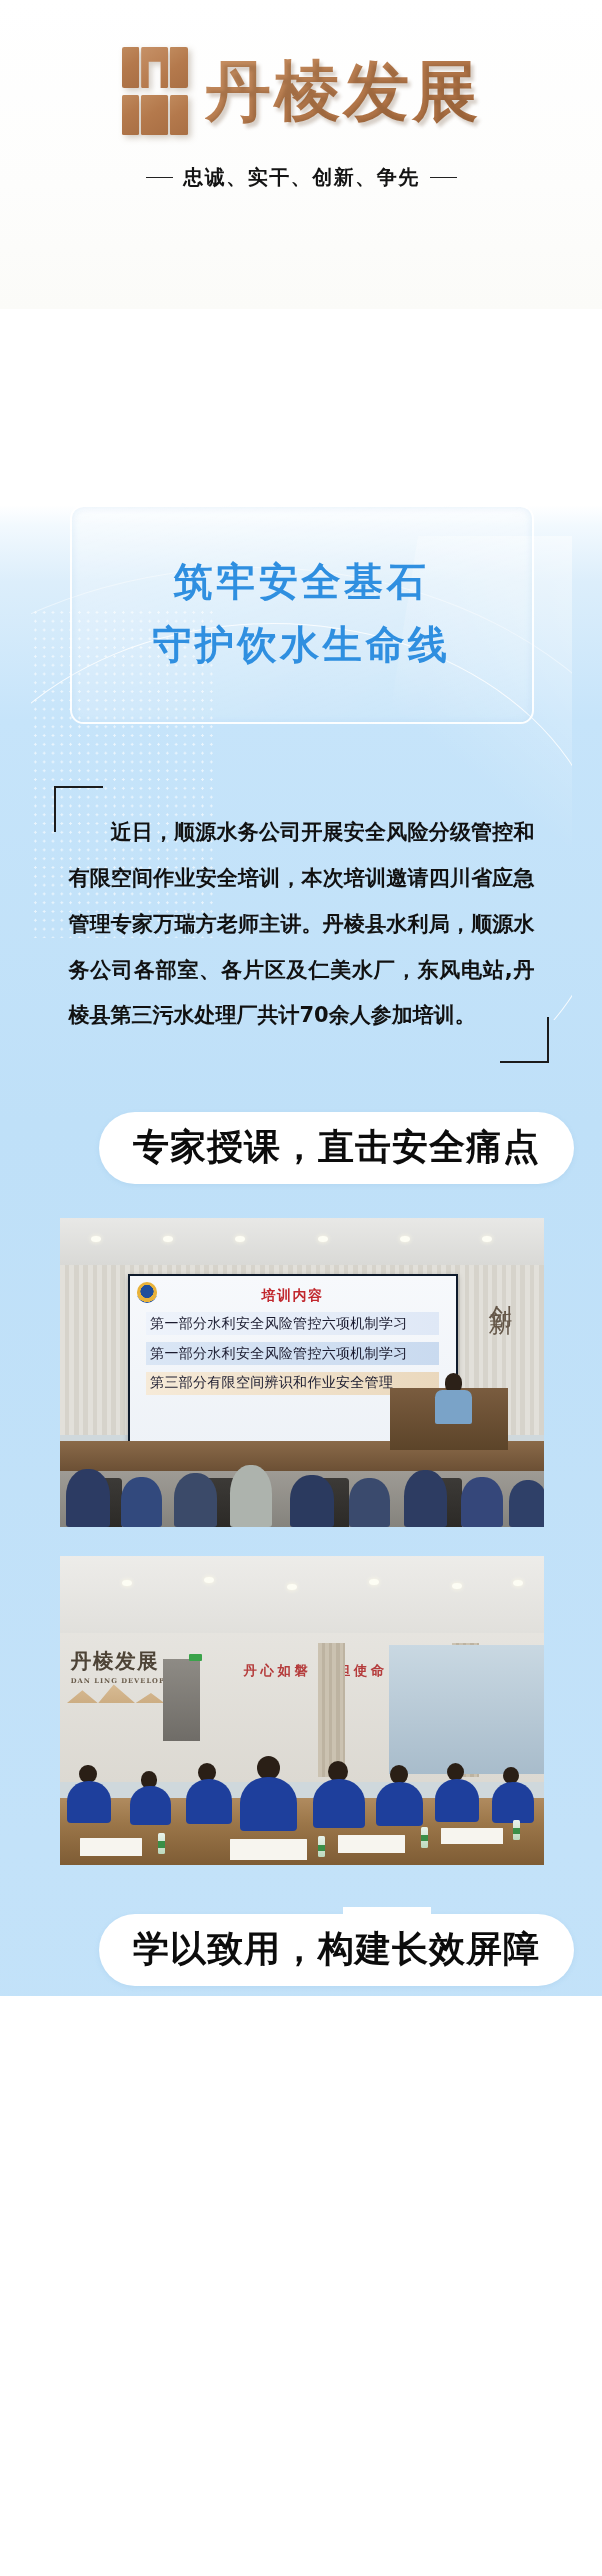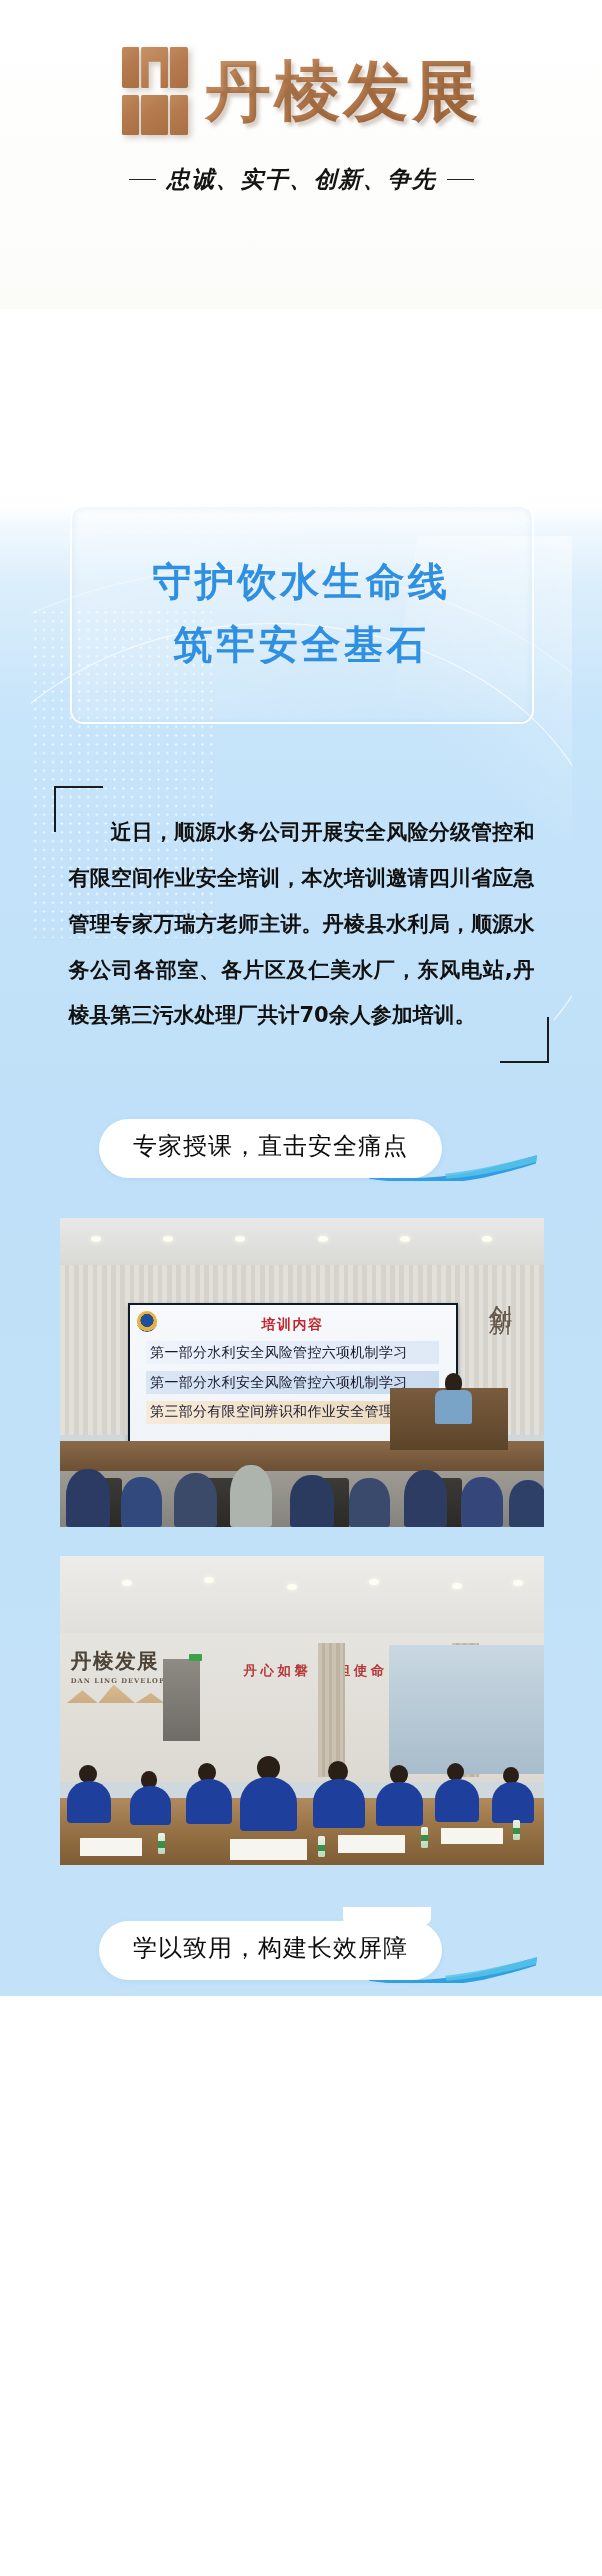--- a/index.html
+++ b/index.html
@@ -81,24 +81,23 @@
     color: #1d1d1d;
   }
   .brand-tagline .dash {
     display: inline-block;
     width: 27px;
     height: 1.5px;
     background: #222;
   }
   .brand-tagline .tag-text {
     font-family: "DejaVu Serif", "Liberation Serif", serif;
-    font-size: 23px;
+    font-size: 20px;
     font-weight: 700;
     letter-spacing: 1.5px;
-    font-style: italic;
     color: #141414;
   }
 
   
   .body-wrap {
     position: relative;
     width: 603px;
     background:
       linear-gradient(180deg,
         #ffffff 0px,
@@ -222,22 +221,22 @@
     position: relative;
     z-index: 2;
     margin-left: 45px;
     background: #ffffff;
     border-radius: 46px;
     padding: 15.5px 34px 17.5px;
     box-shadow: 0 1.5px 5.2px rgba(110,165,210,.16);
   }
   .pill-text {
     font-family: "DejaVu Sans", "Liberation Sans", sans-serif;
-    font-size: 24px;
-    font-weight: 400;
+    font-size: 36px;
+    font-weight: 700;
     letter-spacing: 1px;
     line-height: 1.08;
     color: #0c0c0c;
     white-space: nowrap;
   }
   .brush {
     position: absolute;
     z-index: 1;
     right: 11.3px;
     bottom: 8.2px;
@@ -277,21 +276,20 @@
   .ph1-wall {
     position: absolute; left: 0; top: 47px; width: 100%; height: 170px;
     background: repeating-linear-gradient(90deg,#e2e0da 0 4.6px,#d6d3cb 4.6px 9.3px);
   }
   .ph1-screen {
     position: absolute; left: 68px; top: 56px; width: 330px; height: 175px;
     background: linear-gradient(180deg,#f7f9fc,#eef2f7);
     border: 2.6px solid #0e1a2b;
     box-shadow: 0 2.1px 5.2px rgba(0,0,0,.25);
     padding: 8.2px 5.2px;
-    margin-top: 29px;
   }
   .ph1-badge {
     position: absolute; left: 7.2px; top: 6.2px; width: 20.6px; height: 20.6px;
     border-radius: 50%;
     background: radial-gradient(circle at 50% 45%, #1f4e9c 0 42%, #e8b23a 44% 68%, #1f4e9c 70%);
   }
   .ph1-title {
     text-align: center; margin-top: 3.1px;
     font-family: "DejaVu Serif","Liberation Serif",serif;
     font-size: 14px; font-weight: 700; color: #c1272d;
@@ -442,22 +440,22 @@
   <div class="body-wrap">
 
     <div class="hero-deco">
       <div class="arc arc1"></div>
       <div class="arc arc2"></div>
       <div class="dots"></div>
       <div class="sheen"></div>
     </div>
 
     <div class="title-card">
+      <span class="title-line">筑牢安全基石</span>
       <span class="title-line">守护饮水生命线</span>
-      <span class="title-line">筑牢安全基石</span>
     </div>
 
     <div class="para-block bracketed">
       <div class="para-text">近日，顺源水务公司开展安全风险分级管控和有限空间作业安全培训，本次培训邀请四川省应急管理专家万瑞方老师主讲。丹棱县水利局，顺源水务公司各部室、各片区及仁美水厂，东风电站,丹棱县第三污水处理厂共计70余人参加培训。</div>
     </div>
 
     <div class="section-head">
       <div class="pill">
         <div class="pill-text">专家授课，直击安全痛点</div>
       </div>

